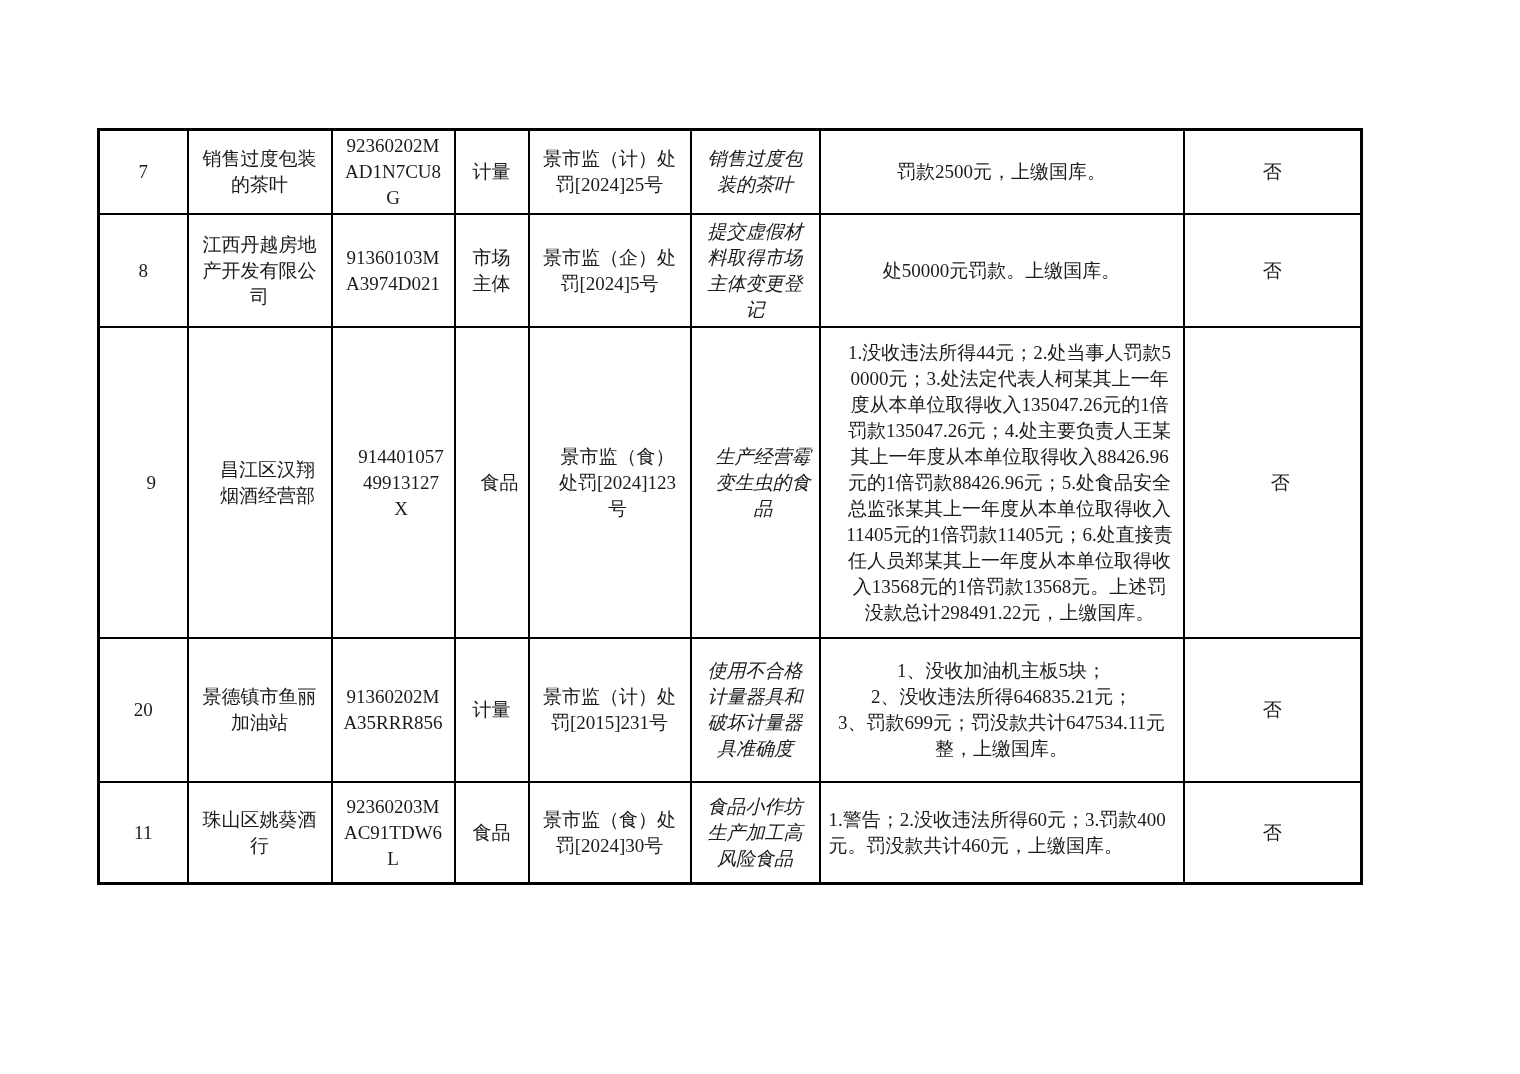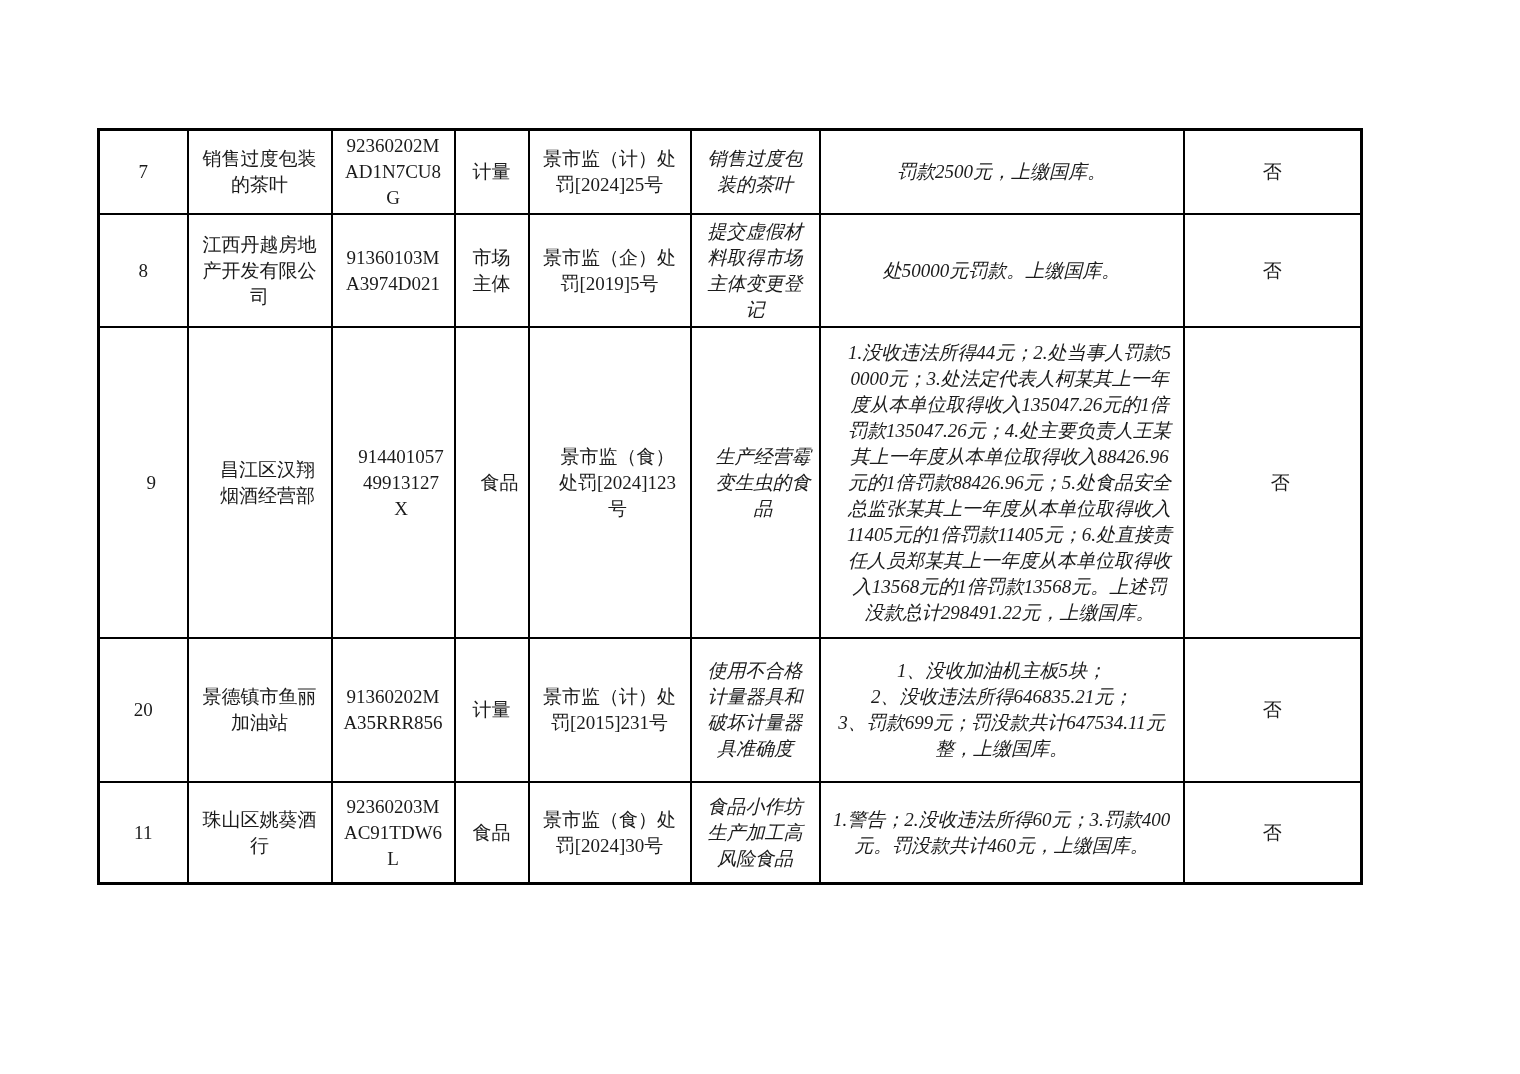--- a/index.html
+++ b/index.html
@@ -46,22 +46,22 @@
 
   td.cell-violation { padding: 2px 4px; font-style: italic; }
 
   
   tr.row-7  td { height: 76px; }
   tr.row-8  td { height: 107px; }
   tr.row-9  td { height: 305px; padding-left: 24px; }
   tr.row-10 td { height: 138px; }
   tr.row-11 td { height: 95px; }
 
-  td.cell-penalty { text-align: center; white-space: pre-line; font-style: italic; }
-  tr.row-11 td.cell-penalty { text-align: center; }
+  td.cell-penalty { text-align: center; white-space: pre-line; }
+  tr.row-11 td.cell-penalty { text-align: left; }
 </style>
 </head>
 <body>
 
 <table class="penalty-table">
   <colgroup>
     <col class="c-seq">
     <col class="c-name">
     <col class="c-code">
     <col class="c-category">
@@ -79,21 +79,21 @@
       <td class="cell-doc">景市监（计）处罚[2024]25号</td>
       <td class="cell-violation">销售过度包装的茶叶</td>
       <td class="cell-penalty">罚款2500元，上缴国库。</td>
       <td class="cell-flag">否</td>
     </tr>
     <tr class="row-8">
       <td class="cell-seq">8</td>
       <td class="cell-name">江西丹越房地产开发有限公司</td>
       <td class="cell-code">91360103MA3974D021</td>
       <td class="cell-category">市场主体</td>
-      <td class="cell-doc">景市监（企）处罚[2019]5号</td>
+      <td class="cell-doc">景市监（企）处罚[2024]5号</td>
       <td class="cell-violation">提交虚假材料取得市场主体变更登记</td>
       <td class="cell-penalty">处50000元罚款。上缴国库。</td>
       <td class="cell-flag">否</td>
     </tr>
     <tr class="row-9">
       <td class="cell-seq">9</td>
       <td class="cell-name">昌江区汉翔烟酒经营部</td>
       <td class="cell-code">91440105749913127X</td>
       <td class="cell-category">食品</td>
       <td class="cell-doc">景市监（食）处罚[2024]123号</td>

